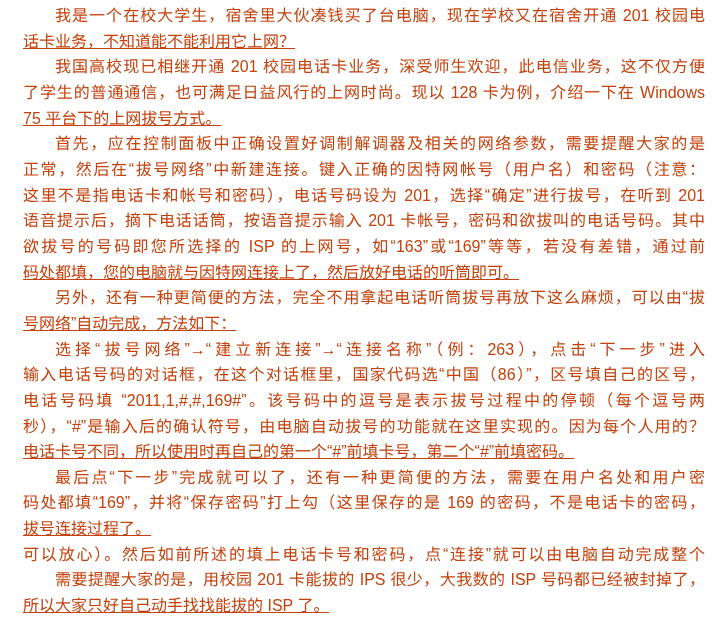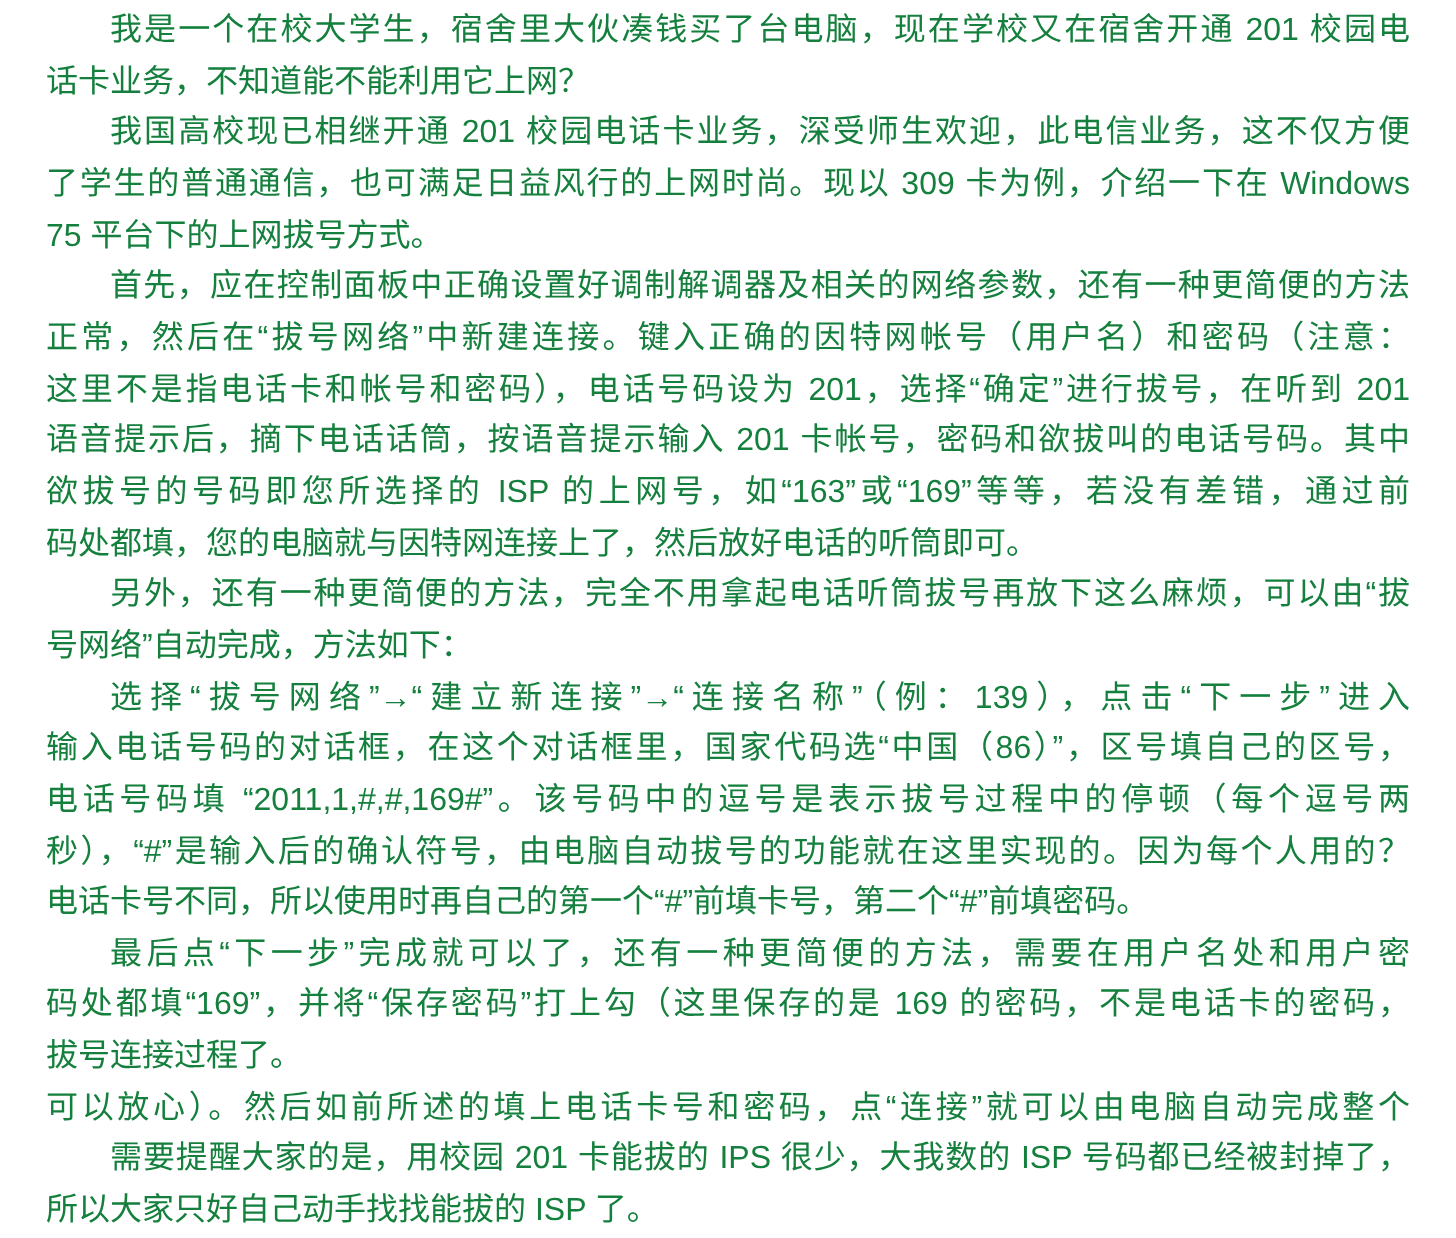--- a/index.html
+++ b/index.html
@@ -17,54 +17,55 @@
     overflow: hidden;
     font-family: "Liberation Sans", "DejaVu Sans", sans-serif;
   }
   .article-body {
     width: 682px;
   }
   .line {
     height: 25.66px;
     line-height: 25.66px;
     font-size: 16px;
-    color: #15803d;
+    color: #c2410c;
     text-align: justify;
     text-align-last: justify;
     overflow: hidden;
     white-space: normal;
     letter-spacing: 0;
   }
   .line.end {
     text-align: right;
     text-align-last: left;
+    text-decoration: underline;
   }
   .line.indent {
     text-indent: 2em;
   }
 </style>
 </head>
 <body>
 
 <div class="page" style="background: rgb(255, 255, 255); color: rgb(56, 56, 56);">
   <div class="article-body">
       <div class="line indent">我是一个在校大学生，宿舍里大伙凑钱买了台电脑，现在学校又在宿舍开通 201 校园电</div>
       <div class="line end">话卡业务，不知道能不能利用它上网？</div>
       <div class="line indent">我国高校现已相继开通 201 校园电话卡业务，深受师生欢迎，此电信业务，这不仅方便</div>
-      <div class="line">了学生的普通通信，也可满足日益风行的上网时尚。现以 309 卡为例，介绍一下在 Windows</div>
+      <div class="line">了学生的普通通信，也可满足日益风行的上网时尚。现以 128 卡为例，介绍一下在 Windows</div>
       <div class="line end">75 平台下的上网拔号方式。</div>
-      <div class="line indent">首先，应在控制面板中正确设置好调制解调器及相关的网络参数，还有一种更简便的方法</div>
+      <div class="line indent">首先，应在控制面板中正确设置好调制解调器及相关的网络参数，需要提醒大家的是</div>
       <div class="line">正常，然后在“拔号网络”中新建连接。键入正确的因特网帐号（用户名）和密码（注意：</div>
       <div class="line">这里不是指电话卡和帐号和密码），电话号码设为 201，选择“确定”进行拔号，在听到 201</div>
       <div class="line">语音提示后，摘下电话话筒，按语音提示输入 201 卡帐号，密码和欲拔叫的电话号码。其中</div>
       <div class="line">欲拔号的号码即您所选择的 ISP 的上网号，如“163”或“169”等等，若没有差错，通过前</div>
       <div class="line end">码处都填，您的电脑就与因特网连接上了，然后放好电话的听筒即可。</div>
       <div class="line indent">另外，还有一种更简便的方法，完全不用拿起电话听筒拔号再放下这么麻烦，可以由“拔</div>
       <div class="line end">号网络”自动完成，方法如下：</div>
-      <div class="line indent">选择“拔号网络”→“建立新连接”→“连接名称”（例：139），点击“下一步”进入</div>
+      <div class="line indent">选择“拔号网络”→“建立新连接”→“连接名称”（例：263），点击“下一步”进入</div>
       <div class="line">输入电话号码的对话框，在这个对话框里，国家代码选“中国（86）”，区号填自己的区号，</div>
       <div class="line">电话号码填 “2011,1,#,#,169#”。该号码中的逗号是表示拔号过程中的停顿（每个逗号两</div>
       <div class="line">秒），“#”是输入后的确认符号，由电脑自动拔号的功能就在这里实现的。因为每个人用的？</div>
       <div class="line end">电话卡号不同，所以使用时再自己的第一个“#”前填卡号，第二个“#”前填密码。</div>
       <div class="line indent">最后点“下一步”完成就可以了，还有一种更简便的方法，需要在用户名处和用户密</div>
       <div class="line">码处都填“169”，并将“保存密码”打上勾（这里保存的是 169 的密码，不是电话卡的密码，</div>
       <div class="line end">拔号连接过程了。</div>
       <div class="line">可以放心）。然后如前所述的填上电话卡号和密码，点“连接”就可以由电脑自动完成整个</div>
       <div class="line indent">需要提醒大家的是，用校园 201 卡能拔的 IPS 很少，大我数的 ISP 号码都已经被封掉了，</div>
       <div class="line end">所以大家只好自己动手找找能拔的 ISP 了。</div>

